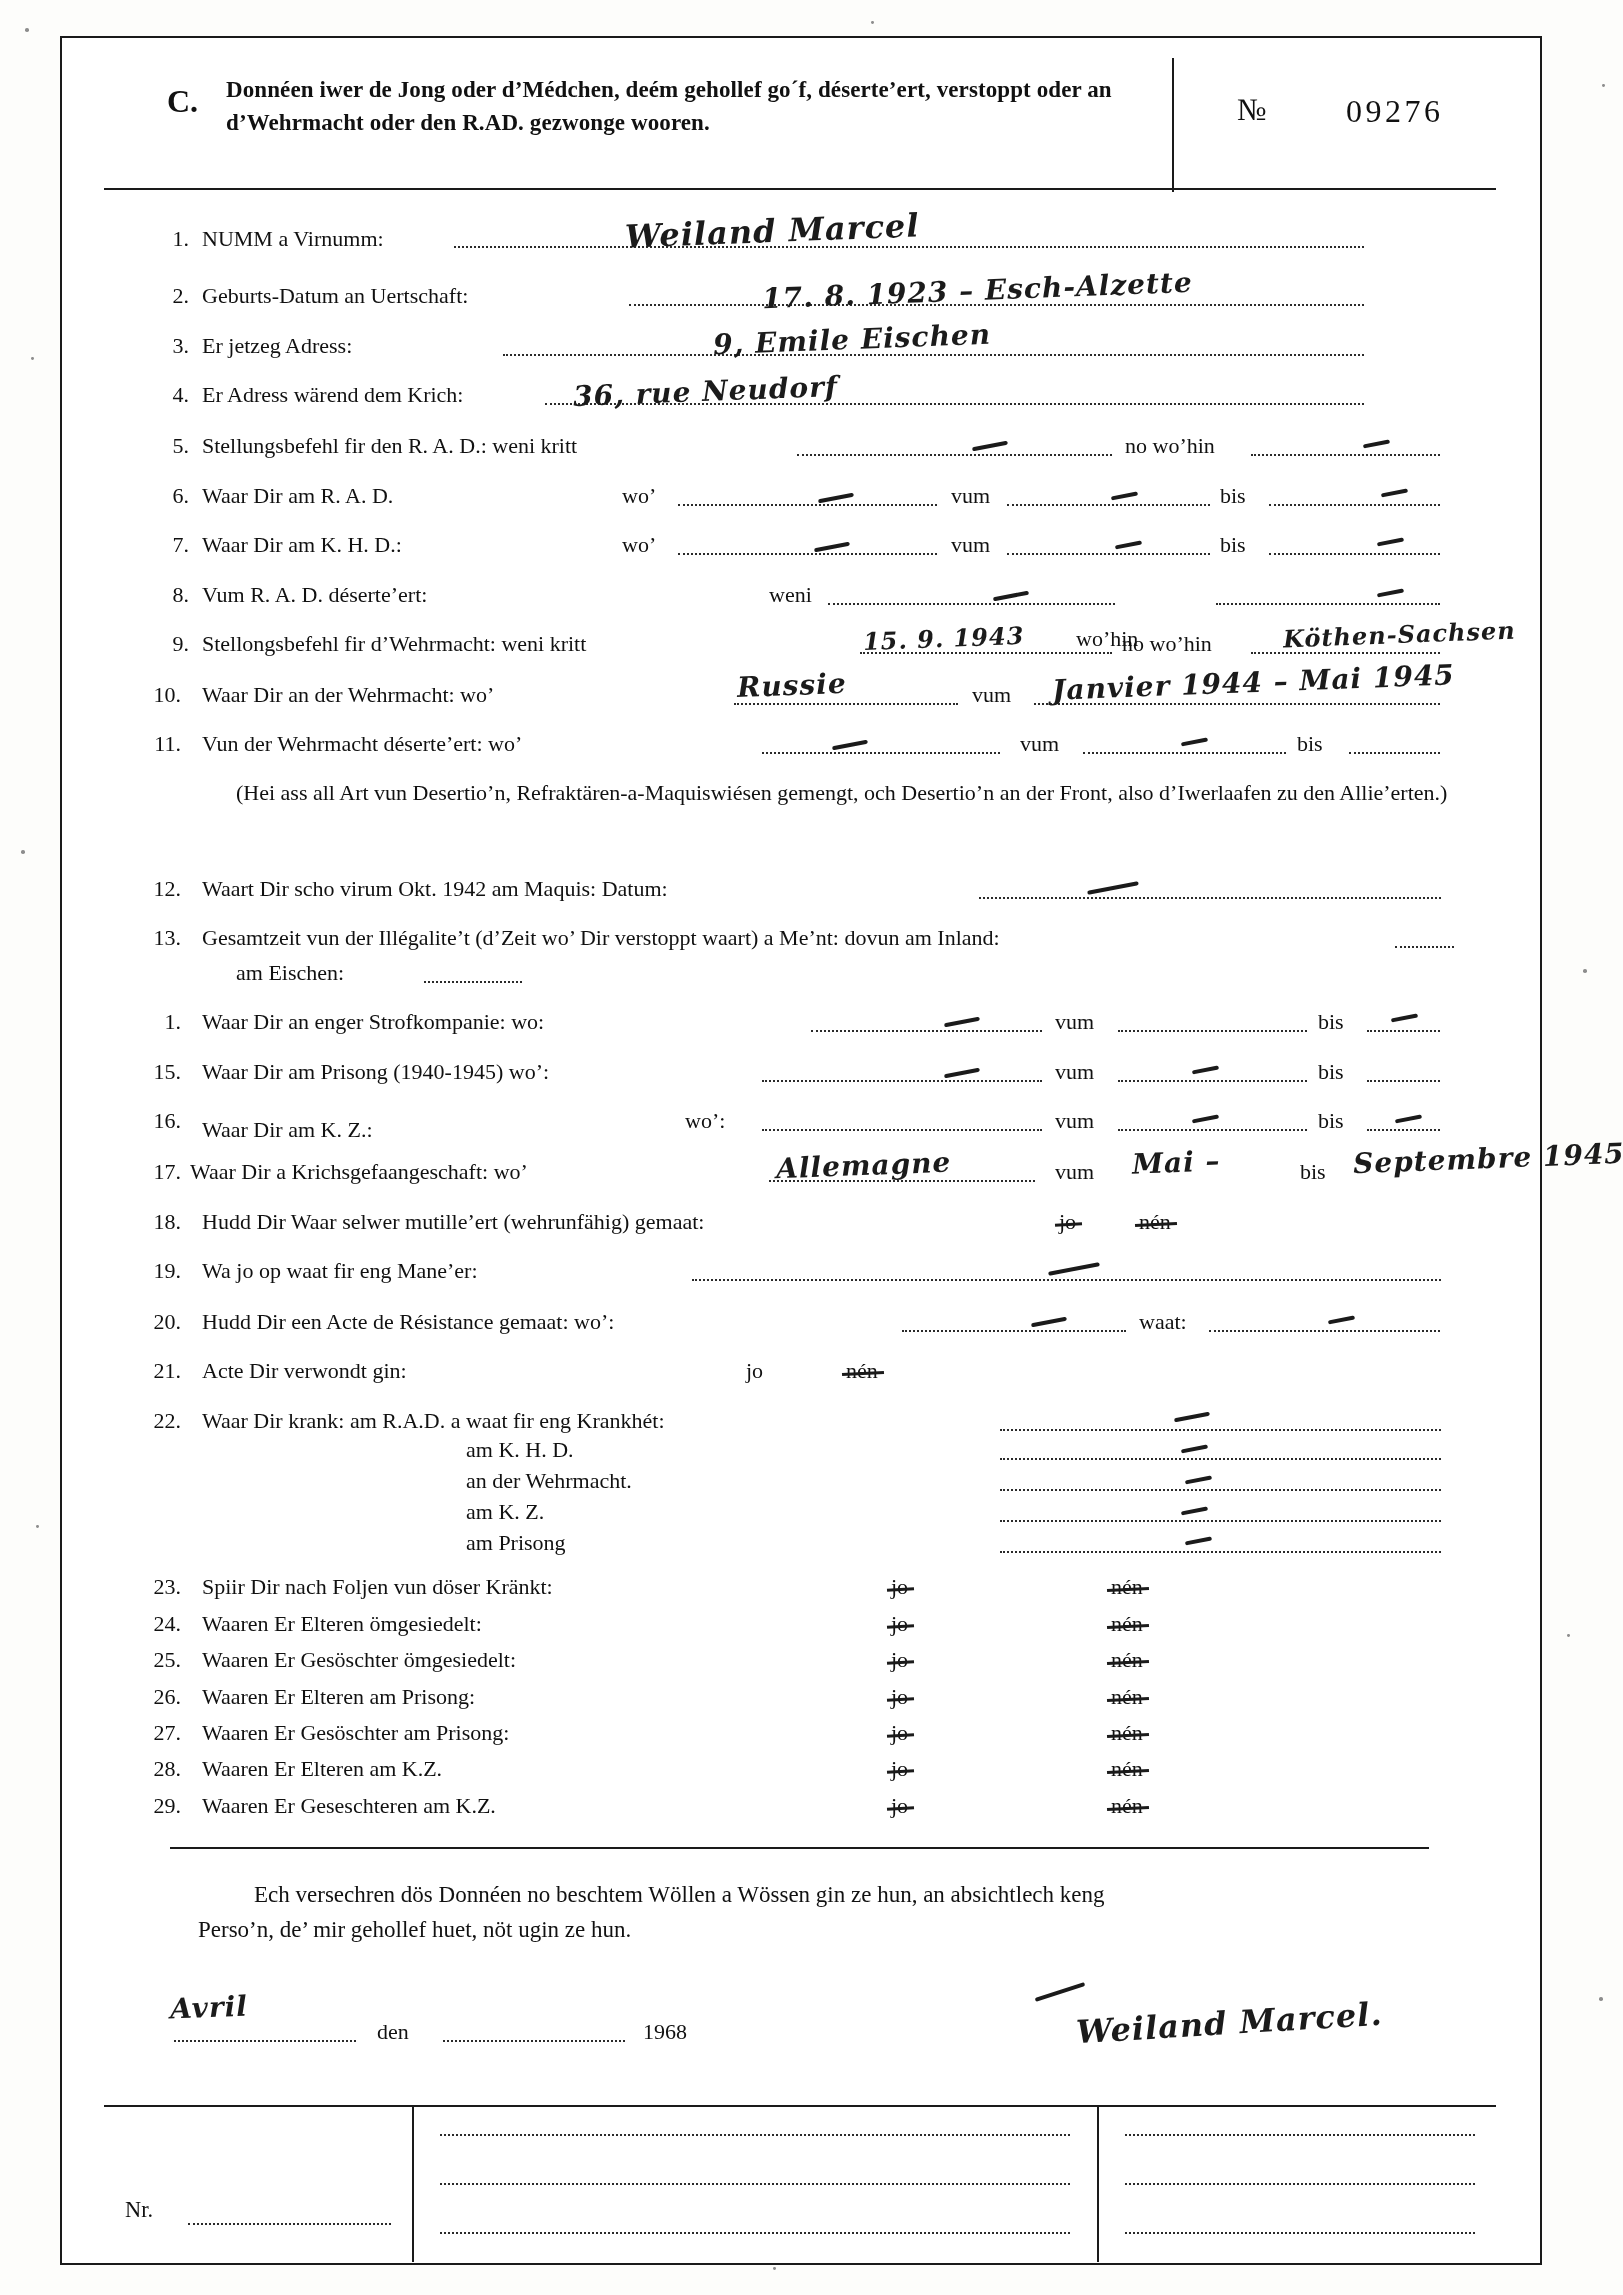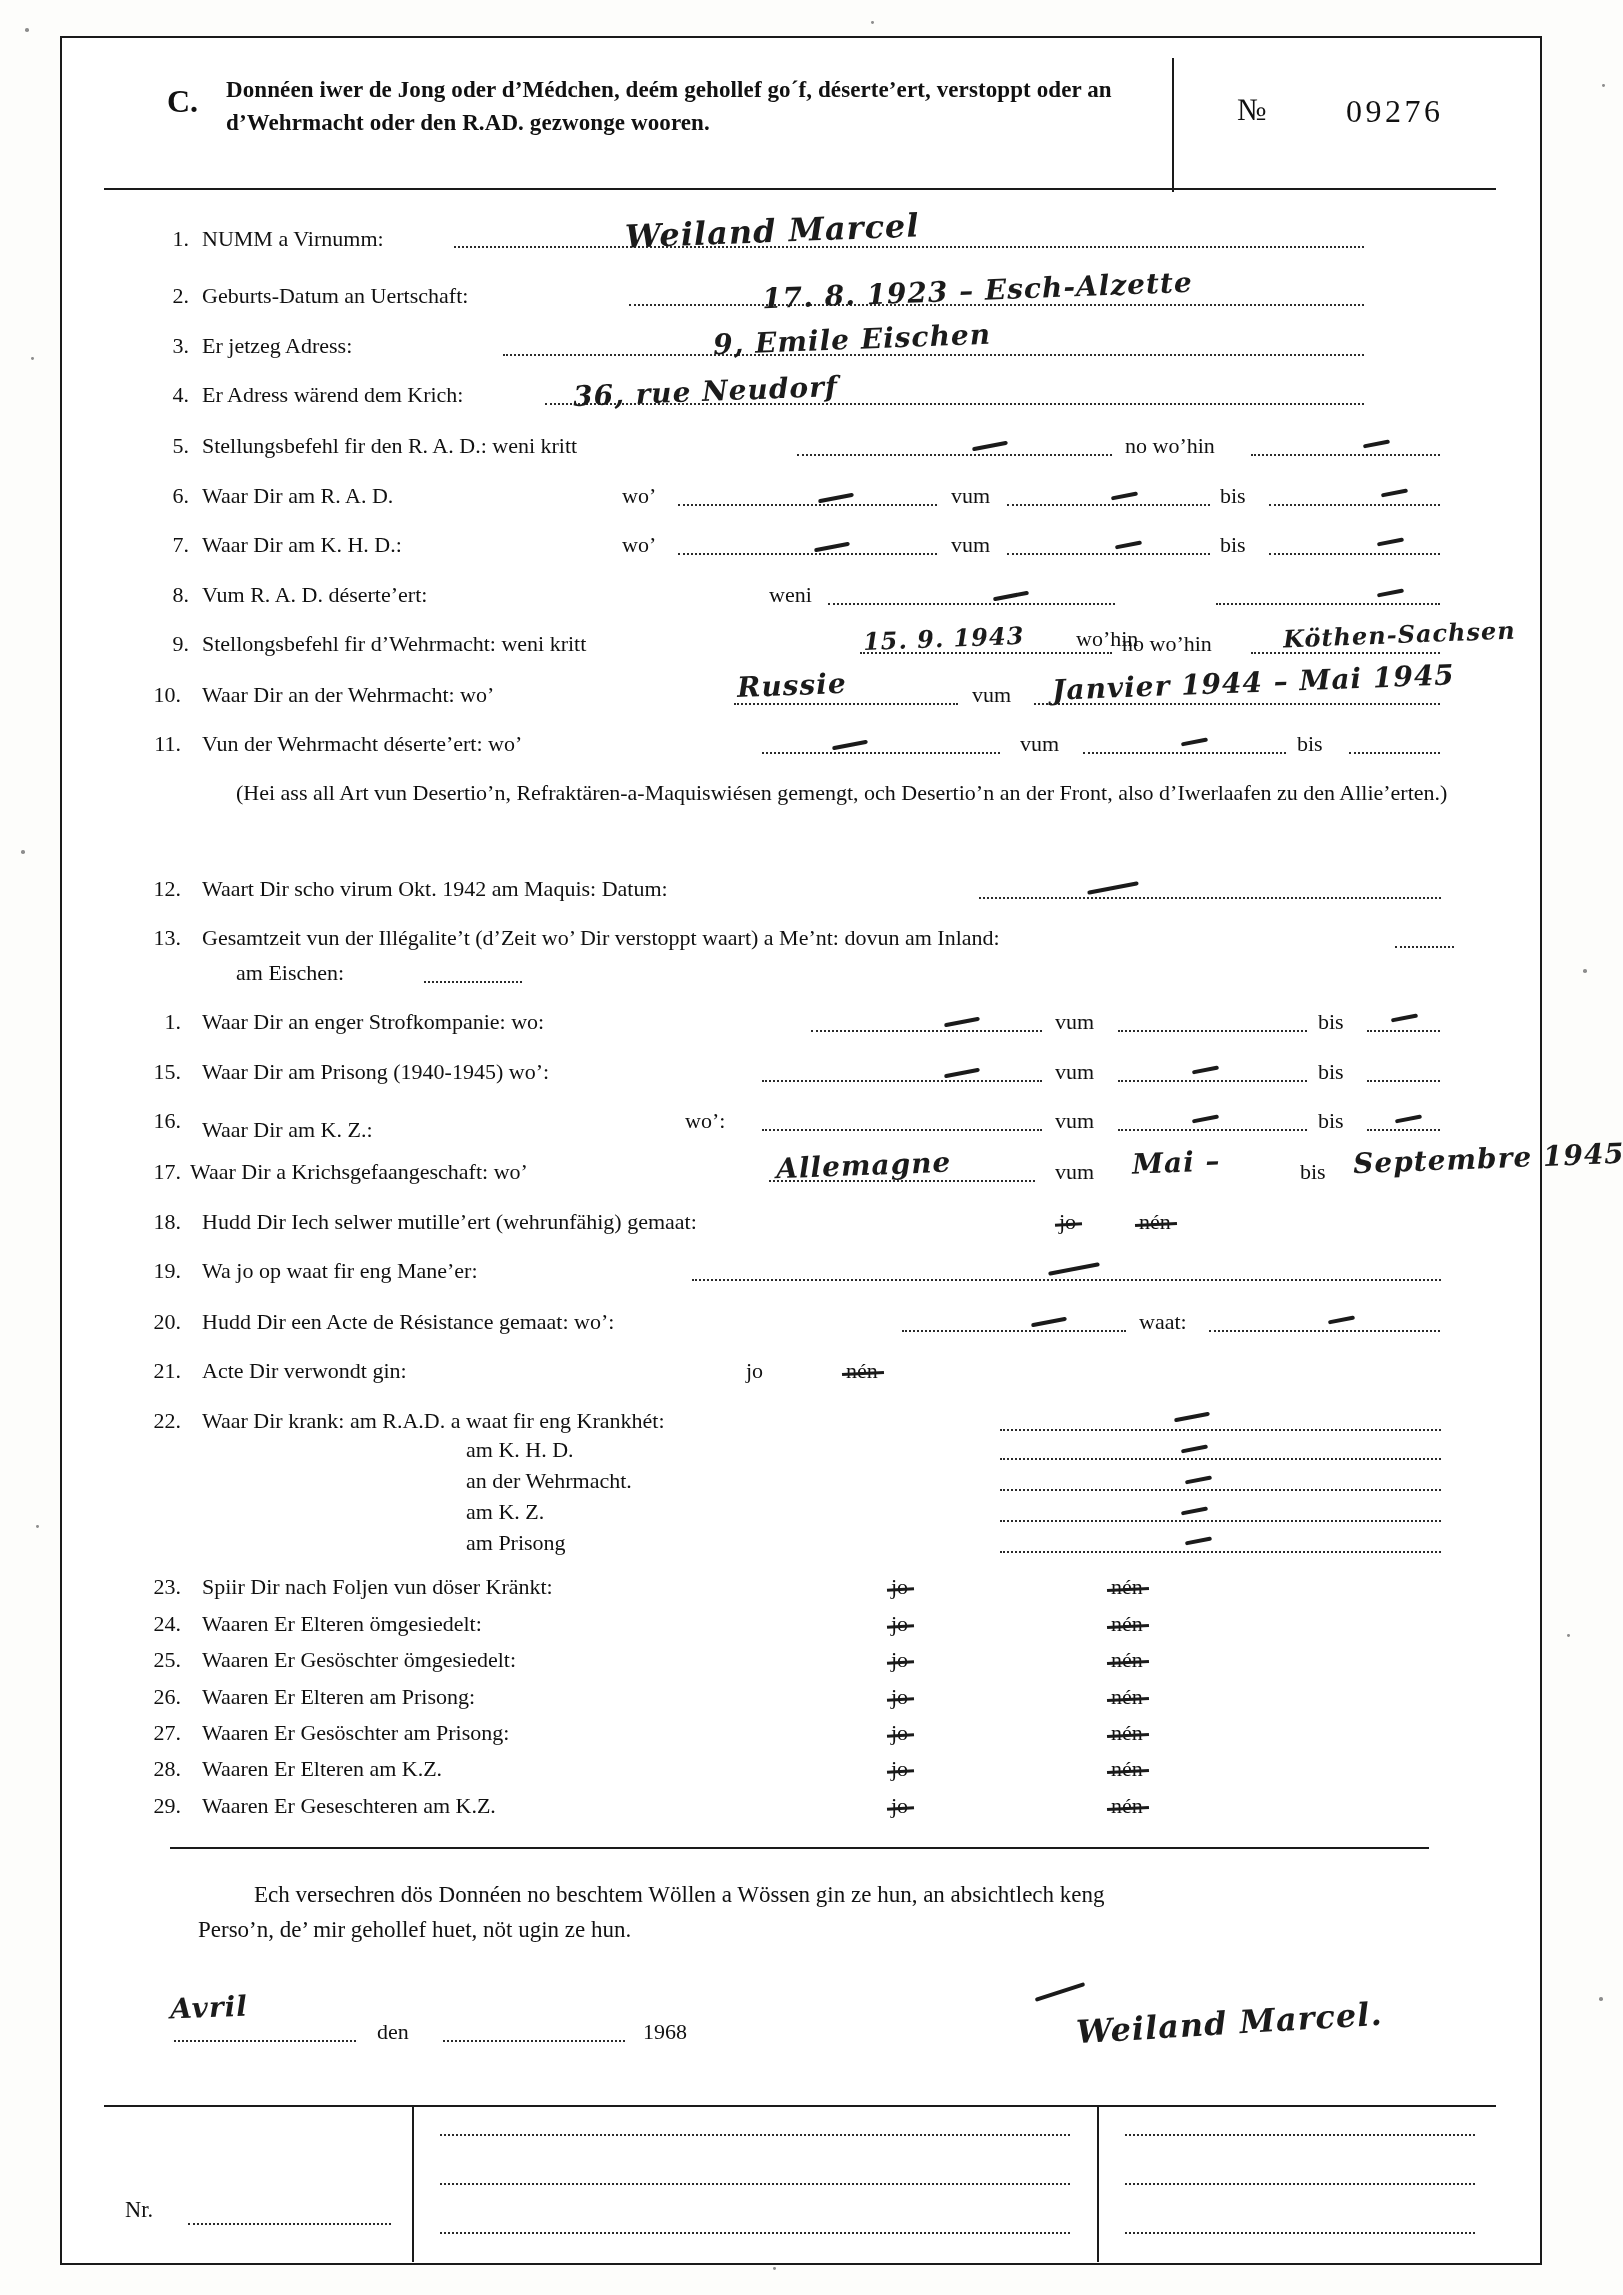--- a/index.html
+++ b/index.html
@@ -388,21 +388,21 @@
       <div class="num" style="left:83px;top:1121px;">17.</div>
       <div class="lbl" style="left:128px;top:1121px;">Waar Dir a Krichsgefaangeschaft:  wo’</div>
       <div class="dots" style="left:707px;top:1142px;width:266px;"></div>
       <div class="hw md" style="left:714px;top:1111px;">Allemagne</div>
       <div class="sub" style="left:993px;top:1121px;">vum</div>
       <div class="hw md" style="left:1070px;top:1108px;">Mai  –</div>
       <div class="sub" style="left:1238px;top:1121px;">bis</div>
       <div class="hw md" style="left:1291px;top:1104px;">Septembre 1945</div>
 
       <div class="num" style="left:83px;top:1171px;">18.</div>
-      <div class="lbl" style="left:140px;top:1171px;">Hudd Dir Iech selwer mutille’ert (wehrunfähig) gemaat:</div>
+      <div class="lbl" style="left:140px;top:1171px;">Hudd Dir Waar selwer mutille’ert (wehrunfähig) gemaat:</div>
       <div class="jn" style="left:997px;top:1171px;">
         <span class="struck">jo</span>
       </div>
       <div class="jn" style="left:1077px;top:1171px;">
         <span class="struck">nén</span>
       </div>
 
       <div class="num" style="left:83px;top:1220px;">19.</div>
       <div class="lbl" style="left:140px;top:1220px;">Wa jo op waat fir eng Mane’er:</div>
       <div class="dots" style="left:630px;top:1241px;width:749px;"></div>

